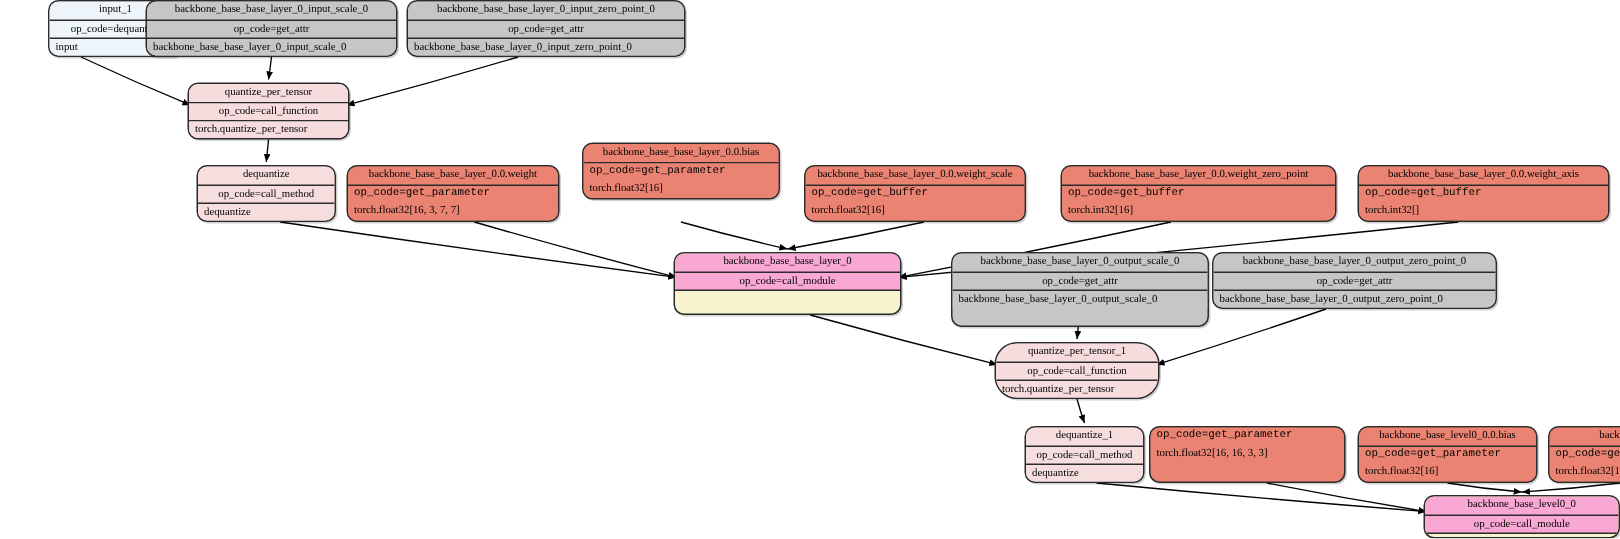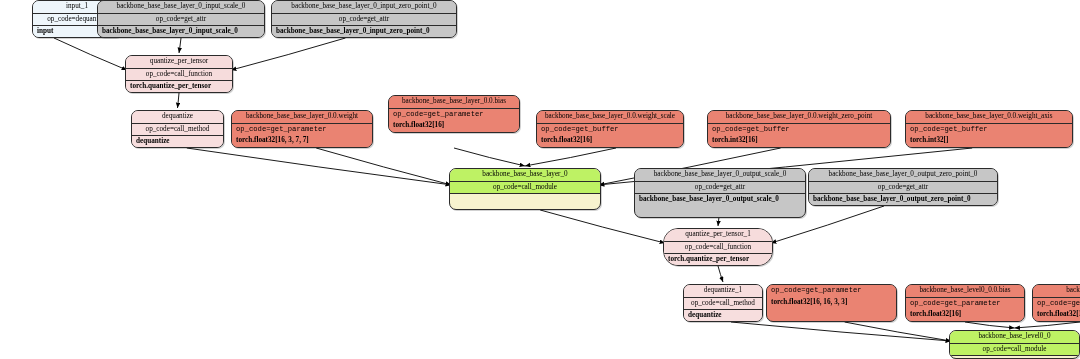--- a/index.html
+++ b/index.html
@@ -44,41 +44,40 @@
   .node .row.title {
     text-align: center;
     border-bottom: 1px solid #2b2b2b;
   }
   .node .row.mid {
     text-align: center;
     border-bottom: 1px solid #2b2b2b;
   }
   .node .row.last {
     text-align: left;
-    font-weight: bold;
   }
   
   .n-gray { background: #c6c6c6; }
   .n-gray .row { background: #c6c6c6; }
   
   .n-blue { background: #eef6fb; }
   .n-blue .row { background: #eef6fb; }
   
   .n-pink { background: #f6dcdc; }
   .n-pink .row { background: #f6dcdc; }
   
   .n-pink2 { background: #f7dede; }
   .n-pink2 .row { background: #f7dede; }
   
   .n-salmon { background: #ea8372; }
   .n-salmon .row { background: #ea8372; }
   .n-salmon .row.title { border-bottom: 1px solid #2b2b2b; }
   
   .n-yellow { background: #f7f3ce; }
-  .n-yellow .row { background: #bef264; }
+  .n-yellow .row { background: #f9a8d4; }
   .node .row.body2 {
     text-align: left;
     border-bottom: none;
     font-family: Liberation Mono, monospace;
   }
 </style>
 </head>
 <body>
 
 <div id="canvas">

